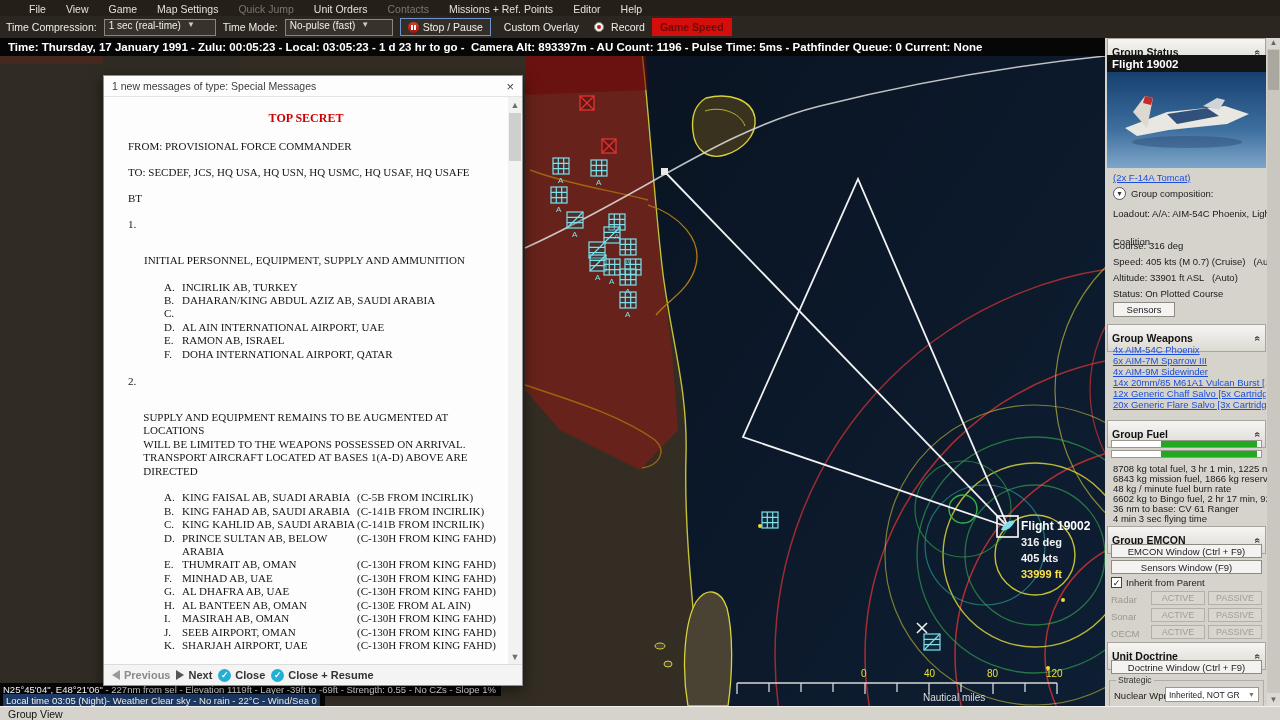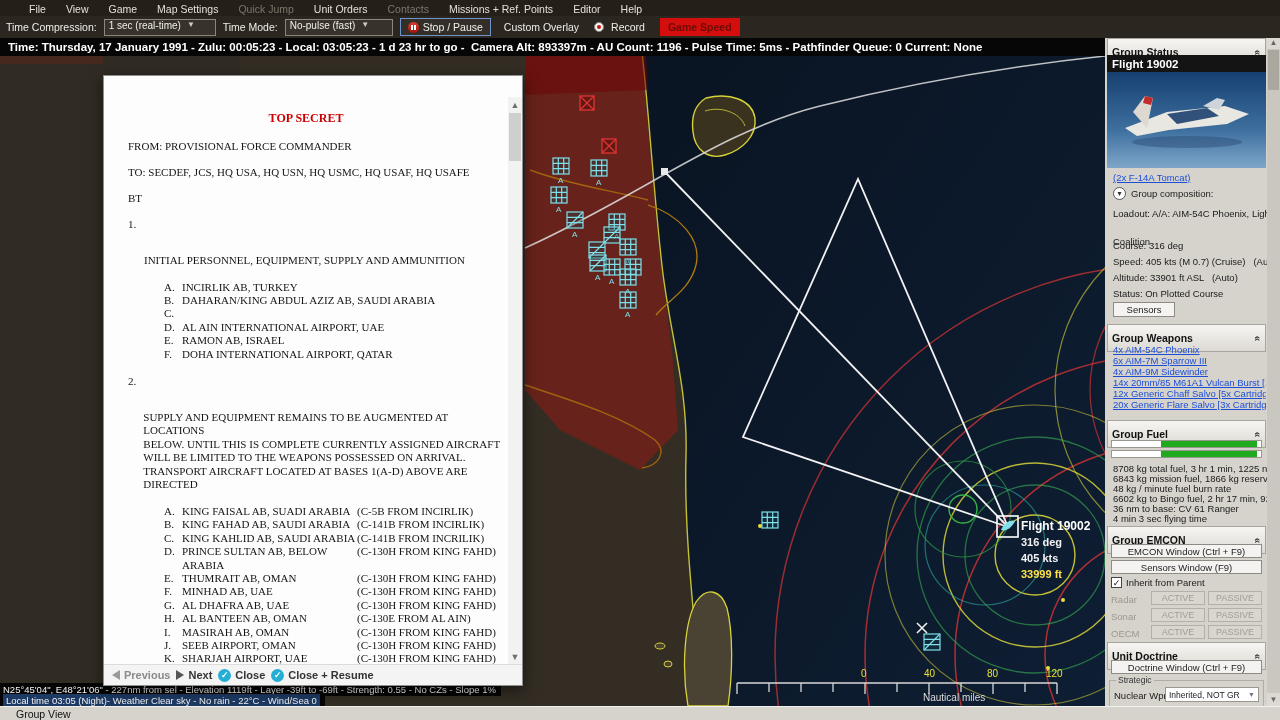--- a/index.html
+++ b/index.html
@@ -42,21 +42,21 @@
   #map svg { position:absolute; left:0; top:0; }
   .maplbl { font-family:"Liberation Sans", sans-serif; }
 
   
   .statline { position:absolute; color:#f2f2f2; font-size:9.5px; white-space:pre; z-index:9;
               background:#050505; padding:1px 5px 1px 3px; }
   #stat1 { left:0; top:683px; }
   #stat2 { left:0; top:694px; background:#050505;}
   #stat2 span { background:#1d3a64; padding:1px 3px; }
   #groupview { position:absolute; left:0; top:706px; width:1280px; height:14px; background:#d6d3cc;
-               border-top:1px solid #f2f1ee; color:#111; font-size:10.5px; padding-left:16px; z-index:40;
+               border-top:1px solid #f2f1ee; color:#111; font-size:10.5px; padding-left:8px; z-index:40;
                display:flex; align-items:flex-end; }
 
   
   #msgwin { position:absolute; left:103px; top:75px; width:420px; height:611px; background:#fdfdfd;
             border:1px solid #8f8f8f; box-shadow:0 4px 14px rgba(0,0,0,.55); z-index:20; }
   #msg-title { height:21px; border-bottom:1px solid #e3e3e3; display:flex; align-items:center;
                font-size:10.5px; color:#3c3c3c; padding:0 8px; }
   #msg-title .close { margin-left:auto; font-size:13px; color:#444; cursor:default; }
   #msg-body { position:absolute; left:0; top:21px; right:0; bottom:21px; overflow:hidden;
               font-family:"Liberation Serif","DejaVu Serif",serif; font-size:11px; color:#151515; }
@@ -312,26 +312,30 @@
     <span>No-pulse (fast)</span>
       <span class="arr">▼</span>
   </div>
   <div class="tb-btn">
     <span class="pause-ico"></span>
     <span>Stop / Pause</span>
   </div>
   <span class="tb-label" style="margin-left:6px">Custom Overlay</span>
   <span class="radio" style="margin-left:8px"></span>
   <span class="tb-label">Record</span>
-  <span class="gamespeed" style="margin-left:8px">Game Speed</span>
+  <span class="gamespeed" style="">Game Speed</span>
 </div>
 
 <div id="timebar">Time: Thursday, 17 January 1991 - Zulu: 00:05:23 - Local: 03:05:23 - 1 d 23 hr to go -  Camera Alt: 893397m - AU Count: 1196 - Pulse Time: 5ms - Pathfinder Queue: 0 Current: None</div>
 
 <div id="msgwin">
+  <div id="msg-title">
+    <span>1 new messages of type: Special Messages</span>
+    <span class="close">×</span>
+  </div>
   <div id="msg-body">
     <div id="msg-content">
       <div class="msec">TOP SECRET</div>
       <div class="mp">FROM: PROVISIONAL FORCE COMMANDER</div>
       <div class="mp">TO: SECDEF, JCS, HQ USA, HQ USN, HQ USMC, HQ USAF, HQ USAFE</div>
       <div class="mp">BT</div>
 
       <div class="mitem">
         <span class="mnum">1.</span>
         <div class="mlines">
@@ -361,21 +365,20 @@
         <div class="mrow">
             <span class="ml">F.</span>
             <span>DOHA INTERNATIONAL AIRPORT, QATAR</span>
           </div>
       </div>
 
       <div class="mitem">
         <span class="mnum">2.</span>
         <div class="mlines">
           <div>SUPPLY AND EQUIPMENT REMAINS TO BE AUGMENTED AT LOCATIONS</div>
-          <div>BELOW. UNTIL THIS IS COMPLETE CURRENTLY ASSIGNED AIRCRAFT</div>
           <div>WILL BE LIMITED TO THE WEAPONS POSSESSED ON ARRIVAL.</div>
           <div>TRANSPORT AIRCRAFT LOCATED AT BASES 1(A-D) ABOVE ARE DIRECTED</div>
         </div>
       </div>
       <div class="mlist">
         <div class="mrow">
             <span class="ml">A.</span>
             <span class="mt">KING FAISAL AB, SUADI ARABIA</span>
             <span>(C-5B FROM INCIRLIK)</span>
           </div>

